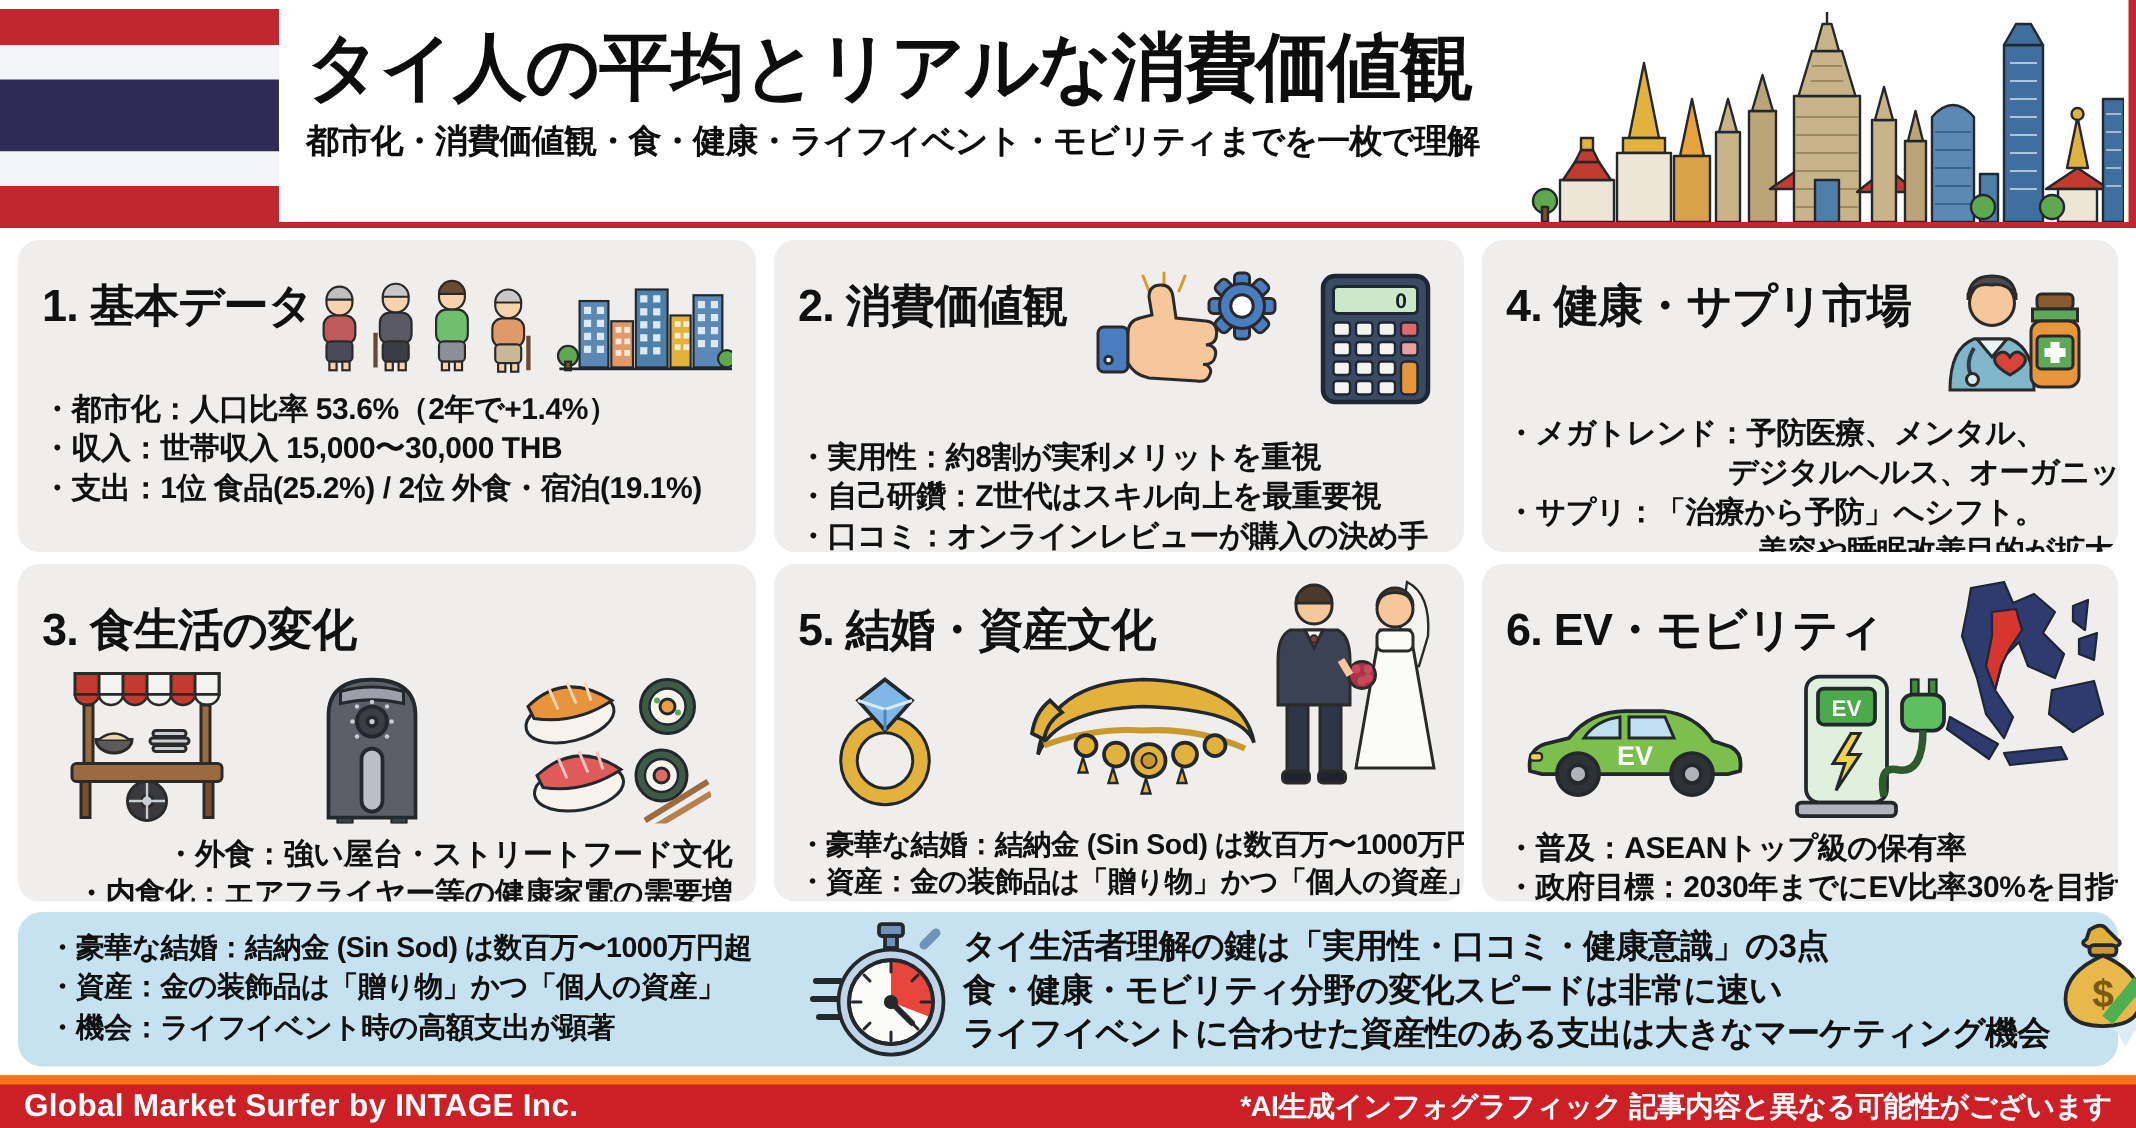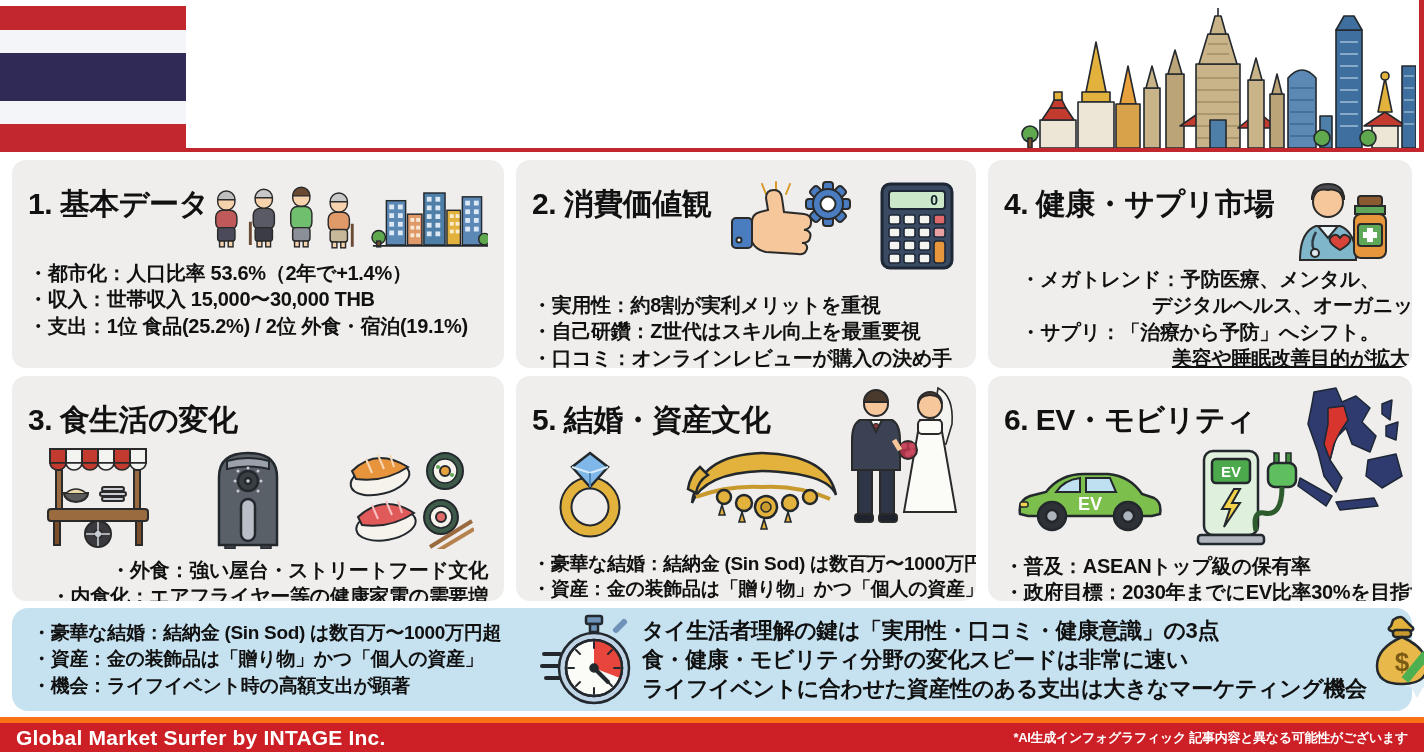--- a/index.html
+++ b/index.html
@@ -27,21 +27,21 @@
   .card-head { display:flex; align-items:flex-start; }
   .bullets { margin-top:10px; }
   .b { font-size:20px; font-weight:700; line-height:1.32; letter-spacing:-0.3px; white-space:nowrap; }
   .c1 .card-head svg { margin-top:2px; }
   .c1 .fam { margin-left:auto; }
   .c1 .city { margin-left:10px; }
   .c2 .thumb { margin-left:auto; margin-top:-4px; }
   .c2 .calc { margin-left:22px; margin-top:-2px; margin-right:6px; }
   .c2 .bullets { margin-top:22px; }
   .c3h .doc { margin-left:auto; margin-top:-4px; }
-  .c3h .bullets { margin-top:4px;text-align:center; }
+  .c3h .bullets { margin-top:14px; }
   .c3h .b.ind1 { margin-left:148px; }
   .c3h .b.ind2 { margin-left:168px;text-decoration:underline; }
   .icon-row { display:flex; align-items:flex-end; }
   .c4 .icon-row { margin-top:4px; padding:0 14px; justify-content:space-between; height:104px; }
   .c4 .bullets { margin-top:8px;text-align:right; }
   .c5 .icon-row { margin-top:2px; padding-left:26px; gap:56px; height:100px; align-items:center; }
   .c5 .bullets { margin-top:8px; }
   .c5 .b { font-size:19px; }
   .c5 .couple { position:absolute; top:8px; right:16px; }
   .c6 .icon-row { margin-top:2px; padding-left:8px; gap:26px; height:104px; align-items:center; }
@@ -56,36 +56,40 @@
   .band .watch { flex:none; margin:0 10px 0 0; }
   .band-right { flex:1; }
   .band-right .k { font-size:22px; font-weight:900; line-height:1.33; letter-spacing:-0.4px; white-space:nowrap; }
   .band .bag { flex:none; margin-left:4px; }
 
   
   .footer { position:absolute; left:0; bottom:0; width:1424px; height:35px; background:#CD2026;
             border-top:6px solid #f97316; display:flex; align-items:center; justify-content:space-between;
             padding:0 16px; color:#fff; }
   .footer .brand { font-size:21px; font-weight:900; letter-spacing:0.2px; }
-  .footer .disc  { font-size:13px; font-weight:900; letter-spacing:-0.3px; }
+  .footer .disc  { font-size:19px; font-weight:900; letter-spacing:-0.3px; }
 
   svg { display:block; }
   svg text { font-family:"Liberation Sans","DejaVu Sans",sans-serif; }
 </style>
 </head>
 <body>
 
 <div class="stage">
 
   <div class="flag">
     <div class="s1"></div>
       <div class="s2"></div>
       <div class="s3"></div>
       <div class="s4"></div>
       <div class="s5"></div>
+  </div>
+  <div class="head-text">
+    <h1>タイ人の平均とリアルな消費価値観</h1>
+    <p>都市化・消費価値観・食・健康・ライフイベント・モビリティまでを一枚で理解</p>
   </div>
 
   <svg class="skyline" width="396" height="142" viewBox="0 0 396 142">
     <g stroke="#23282d" stroke-width="1.6" stroke-linejoin="round">
       <circle cx="10" cy="126" r="8" fill="#5FA84E"></circle>
         <rect x="8" y="130" width="4" height="10" fill="#7A4E2A"></rect>
       <rect x="20" y="112" width="36" height="28" fill="#EDE6D6"></rect>
       <path d="M22,112 L54,112 L46,100 L30,100 Z" fill="#C23B2E"></path>
       <path d="M30,100 L46,100 L42,92 L34,92 Z" fill="#C23B2E"></path>
       <rect x="34" y="84" width="8" height="8" fill="#E3B23C"></rect>

